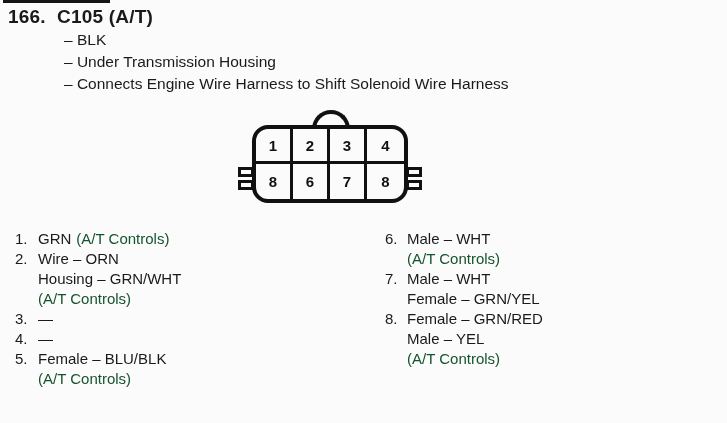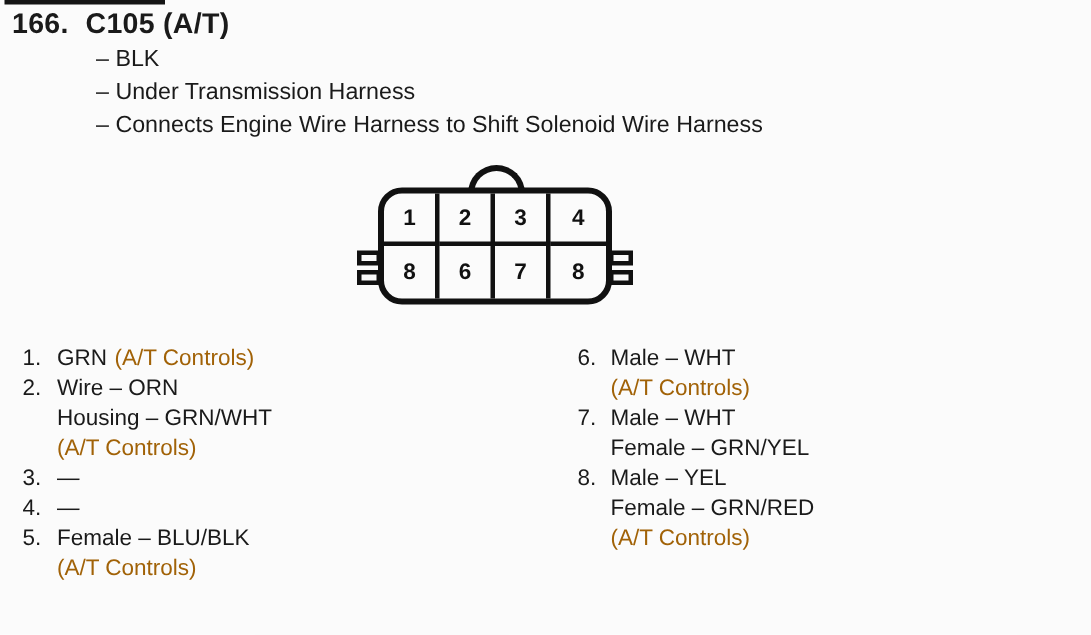--- a/index.html
+++ b/index.html
@@ -51,37 +51,37 @@
   .shell .cell.botrow  { border-bottom:none; }
 
   
   .pins { position:absolute; font-size:15px; line-height:20px; }
   .pins.left  { left:15px;  top:229px; }
   .pins.right { left:385px; top:229px; }
   .pin { display:flex; align-items:flex-start; }
   .pins.left  .pin .n { flex:none; width:23px; }
   .pins.right .pin .n { flex:none; width:22px; }
   .pin .t { white-space:nowrap; }
-  .link { color:#a16207; cursor:pointer; }
+  .link { color:#14532d; cursor:pointer; }
   .inline-link { margin-left:5px; }
 </style>
 </head>
 <body>
 
 <div class="page">
 
   <div class="artifact"></div>
 
   <div class="header">
     <span class="num">166.</span><span>C105 (A/T)</span>
   </div>
 
   <div class="bullets">
     <div>– BLK</div>
-    <div>– Under Transmission Harness</div>
+    <div>– Under Transmission Housing</div>
     <div>– Connects Engine Wire Harness to Shift Solenoid Wire Harness</div>
   </div>
 
   <div class="connector">
     <div class="bump"></div>
     <div class="tab l1"></div>
     <div class="tab l2"></div>
     <div class="tab r1"></div>
     <div class="tab r2"></div>
     <div class="shell">
@@ -152,21 +152,21 @@
       <span class="n">7.</span>
       <div class="t">
         <div>Male – WHT</div>
         <div>Female – GRN/YEL</div>
       </div>
     </div>
 
     <div class="pin">
       <span class="n">8.</span>
       <div class="t">
+        <div>Female – GRN/RED</div>
         <div>Male – YEL</div>
-        <div>Female – GRN/RED</div>
         <div class="link">(A/T Controls)</div>
       </div>
     </div>
 
   </div>
 
 </div>
 
 </body></html>

